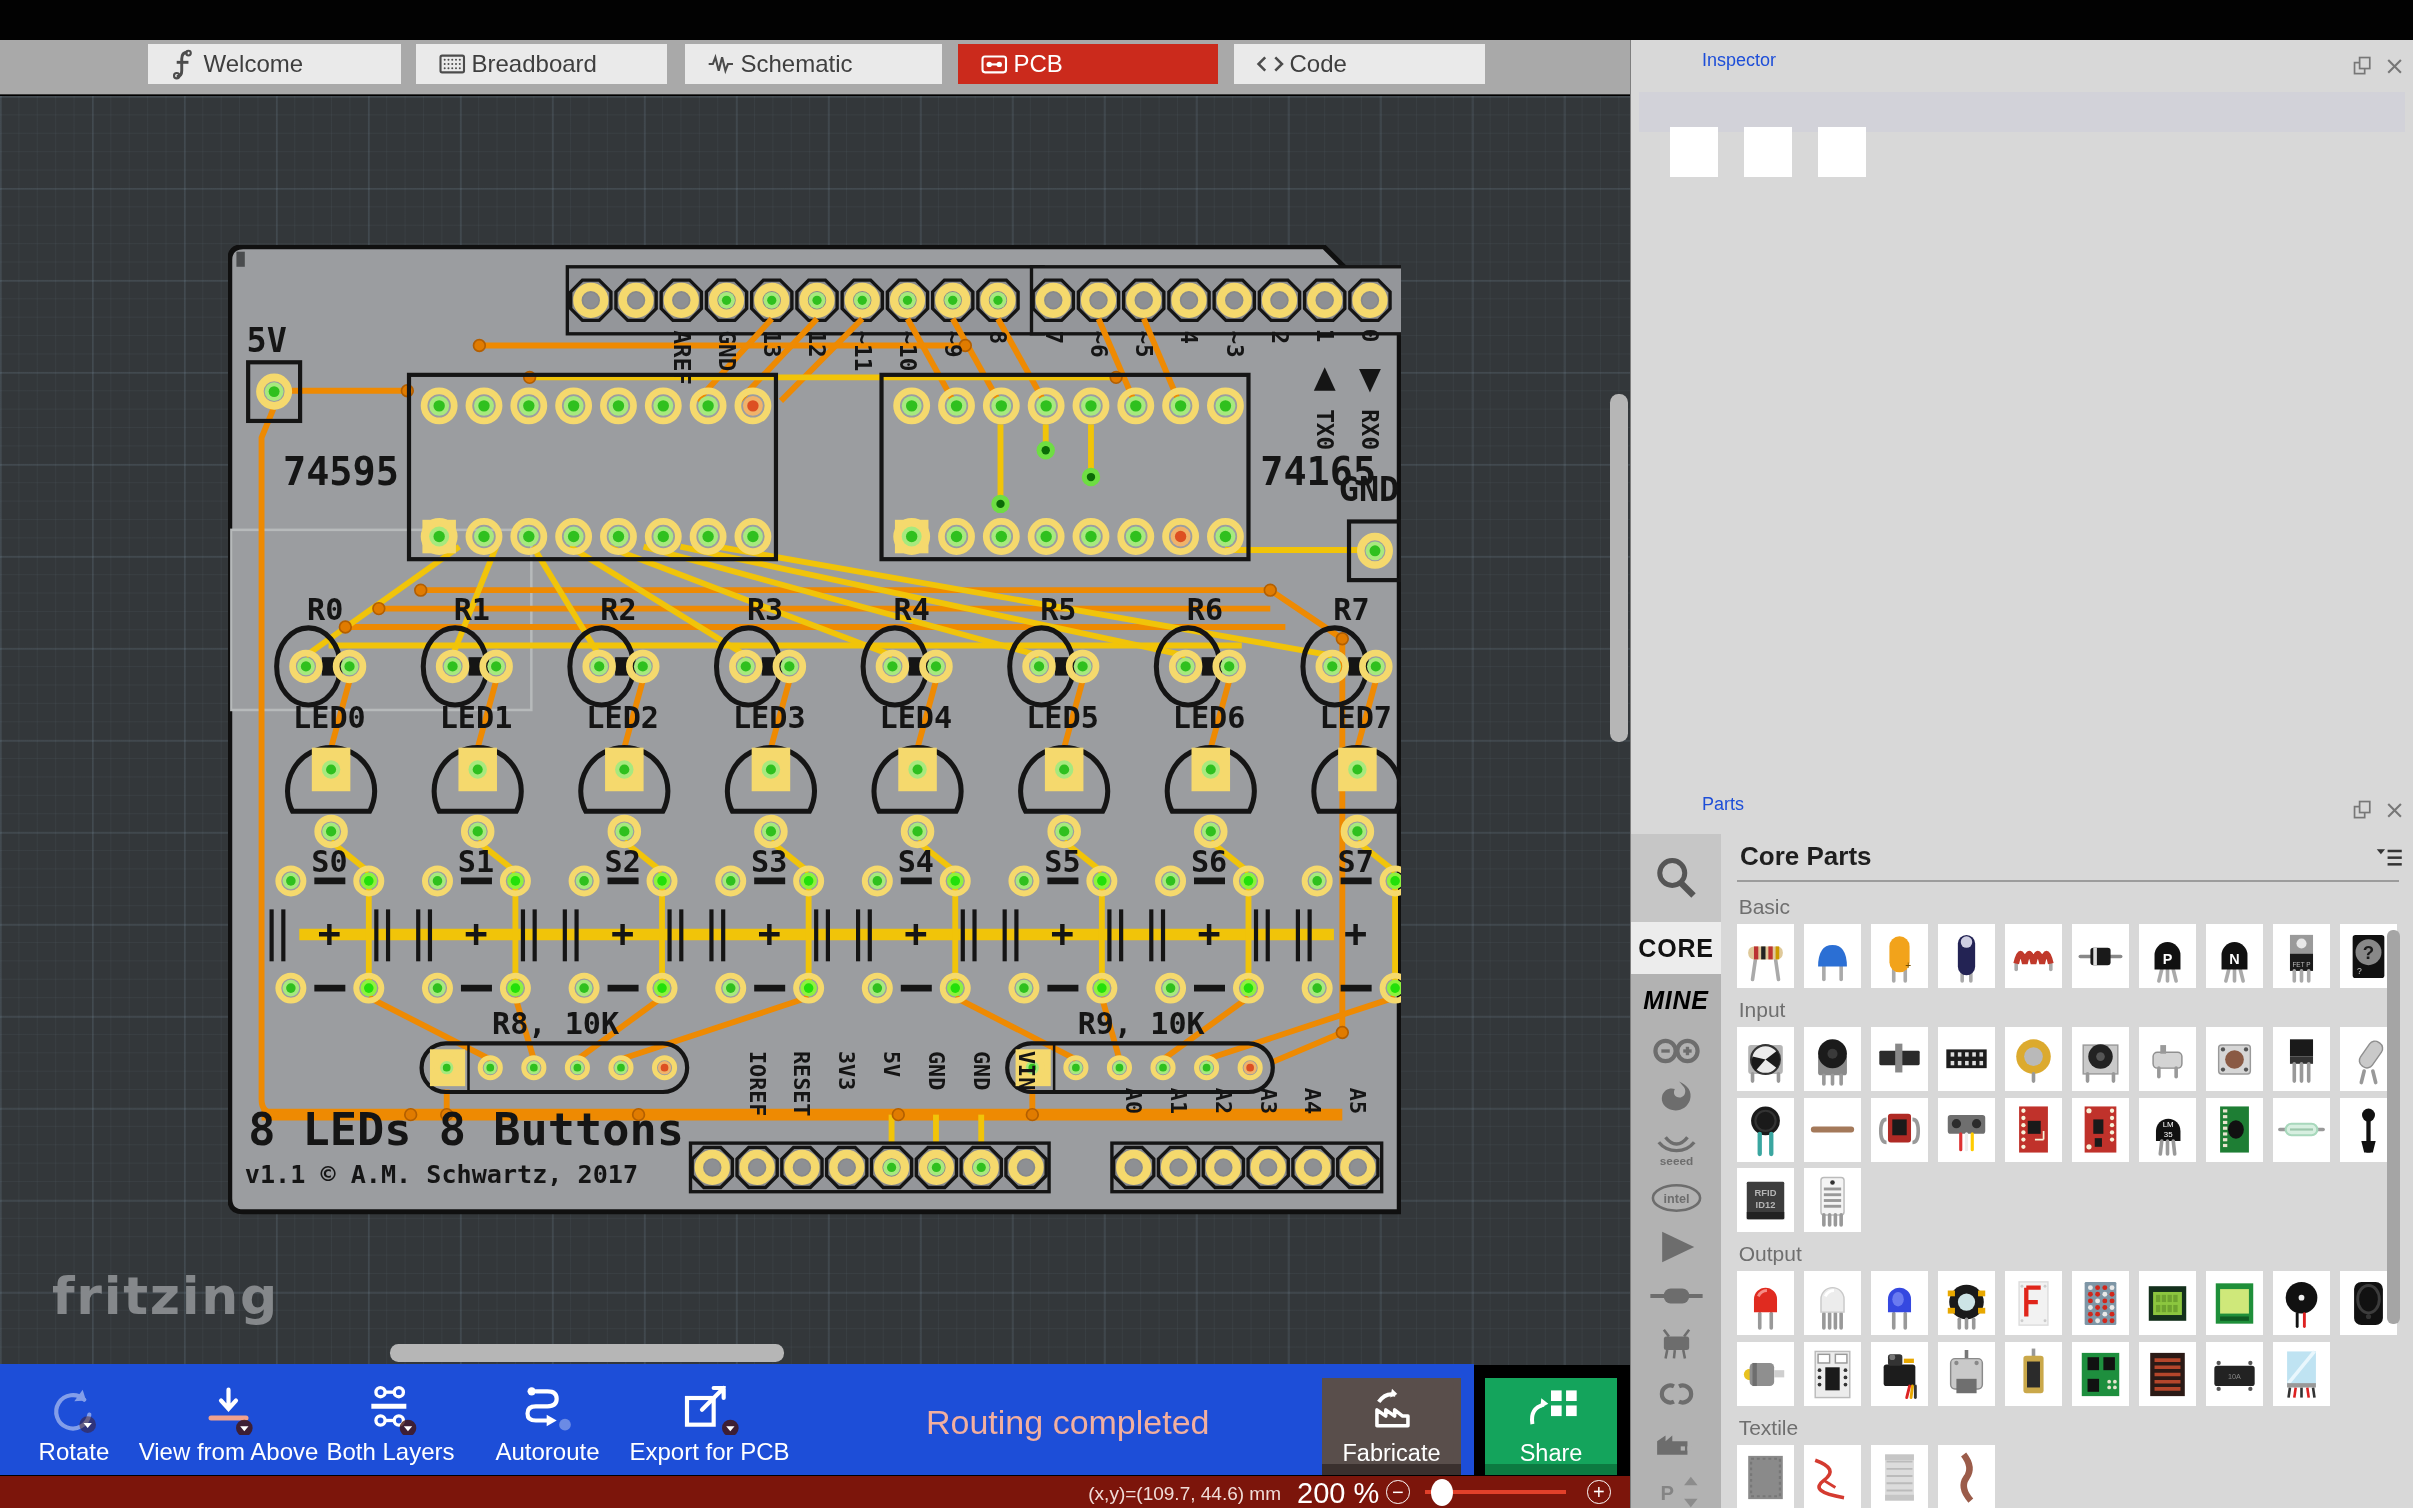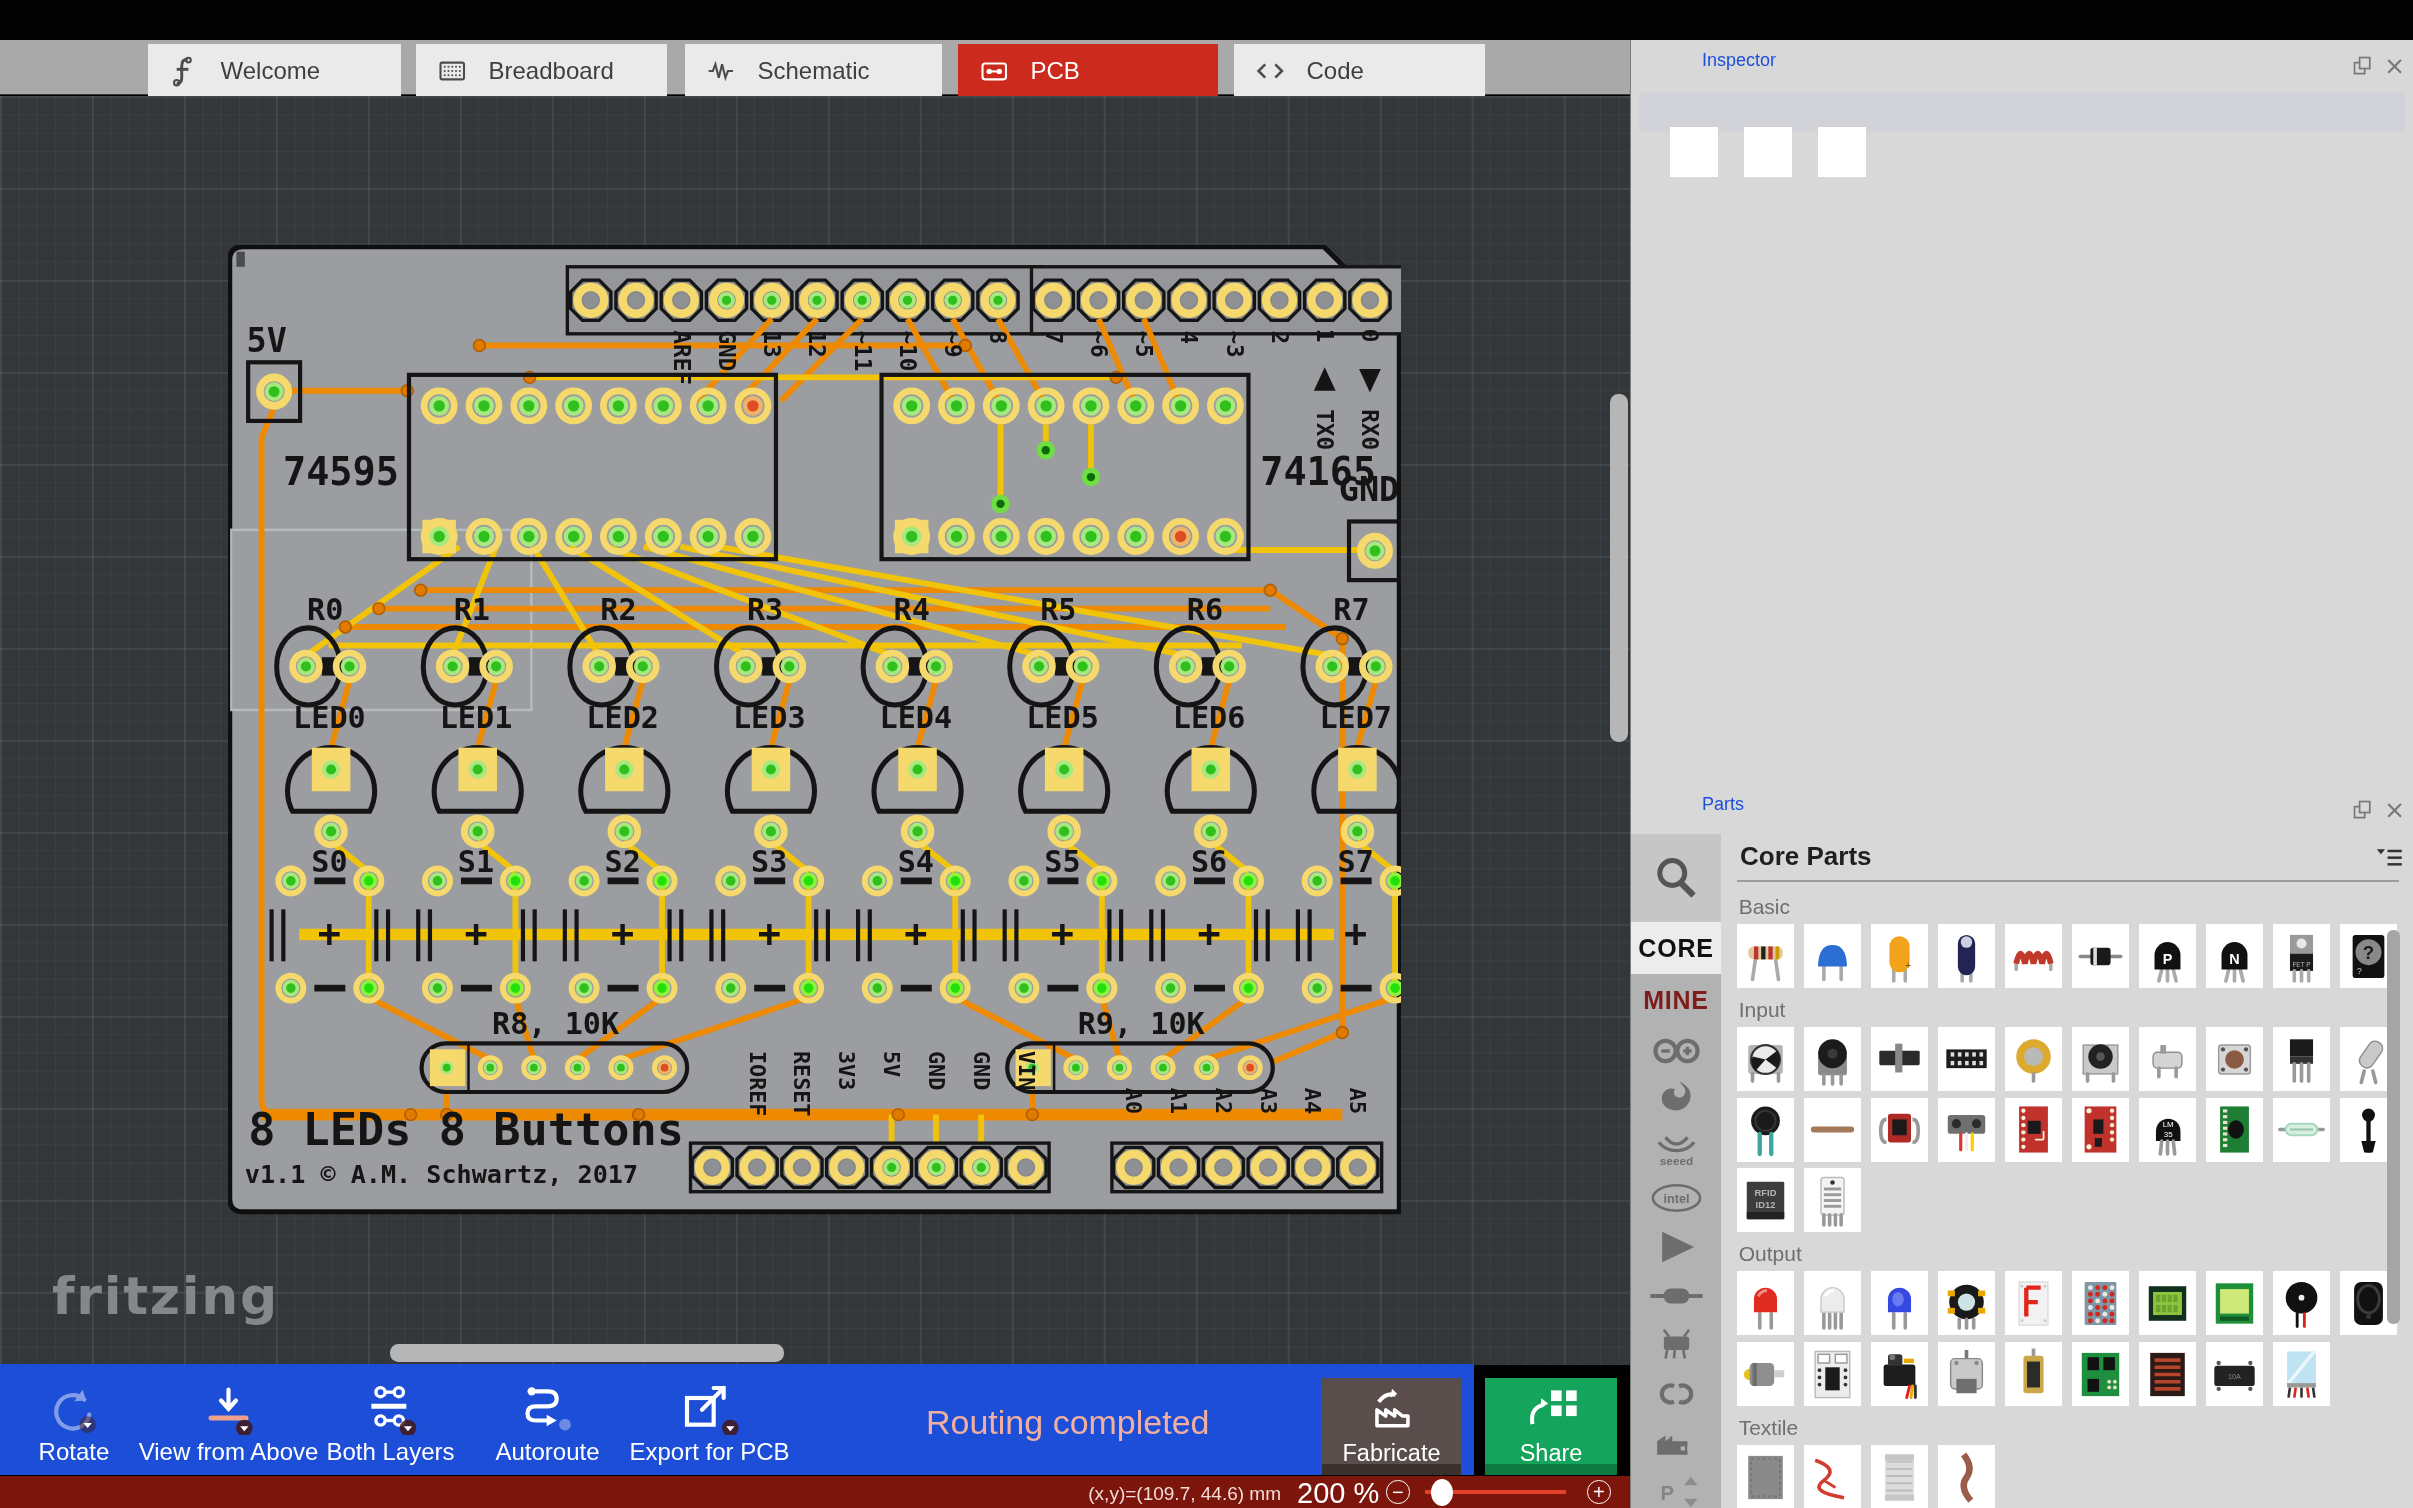--- a/index.html
+++ b/index.html
@@ -1,20 +1,20 @@
 <!DOCTYPE html>
 <html style="font-size:13.4px"><head>
 <meta charset="utf-8">
 <style>
   html,body{margin:0;padding:0;width:2413px;height:1508px;overflow:hidden;background:#000;
     font-family:"Liberation Sans",sans-serif;position:relative;}
   #menubar{position:absolute;left:0;top:0;width:2413px;height:40px;background:#020202;}
   #tabbar{position:absolute;left:0;top:40px;width:1630px;height:55px;background:#a9a9a9;
     border-bottom:1.7px solid #3a3a3a;box-sizing:border-box;}
-  .tab{position:absolute;top:4.2px;height:53px;display:flex;align-items:center;gap:22px;
+  .tab{position:absolute;top:4.2px;height:40px;display:flex;align-items:center;gap:5px;
     padding:0 22px;background:#eaeaea;box-sizing:border-box;font-size:24px;color:#3f3f3f;cursor:default;}
   .tab.active{background:#cb2a1c;color:#fff;}
   .tab svg{flex:0 0 auto;}
   #canvas{position:absolute;left:0;top:96px;width:1630px;height:1269px;background-color:#33373a;
     background-image:
       linear-gradient(rgba(140,165,180,.07) 0.8px,transparent 0.8px),
       linear-gradient(90deg,rgba(140,165,180,.07) 0.8px,transparent 0.8px),
       linear-gradient(rgba(150,185,205,.10) 1.7px,transparent 1.7px),
       linear-gradient(90deg,rgba(150,185,205,.10) 1.7px,transparent 1.7px);
     background-size:18.4px 18.4px,18.4px 18.4px,92px 92px,92px 92px;overflow:hidden;}
@@ -50,21 +50,21 @@
   #search-box{position:absolute;left:0px;top:794px;width:90px;height:88px;background:#c6c6c6;
     display:flex;align-items:center;justify-content:center;}
   #bin-title{position:absolute;left:109px;top:801px;font-size:26px;font-weight:bold;color:#1f1f1f;}
   #bin-underline{position:absolute;left:106px;top:840px;width:662px;height:1.7px;background:#9c9c9c;}
   #bin-menu{position:absolute;left:744px;top:806px;}
   #rail{position:absolute;left:0;top:882px;width:90px;height:587px;background:#b2b2b2;}
   .rail-item{height:49px;display:flex;align-items:center;justify-content:center;}
   .rail-text{height:52px;display:flex;align-items:center;justify-content:center;
     font-size:25px;font-weight:bold;letter-spacing:0.8px;}
   #rail-core{background:#ececec;color:#111;}
-  #rail-mine{color:#7f1d1d;}
+  #rail-mine{color:#000000;font-style:italic;}
   #parts-grid{position:absolute;left:106px;top:845px;width:664px;}
   .sec-label{font-size:21px;color:#6f6f6f;margin:10px 0 5px 1.7px;}
   .prow{display:flex;gap:10px;margin-bottom:6.7px;}
   .tile{width:57px;height:64px;background:#fff;display:flex;align-items:center;justify-content:center;}
   #parts-scroll{position:absolute;left:756px;top:890px;width:12.6px;height:394px;background:#a5a5a5;border-radius:5.9px;}
 </style>
 </head>
 <body>
 
 <div id="menubar"></div>

